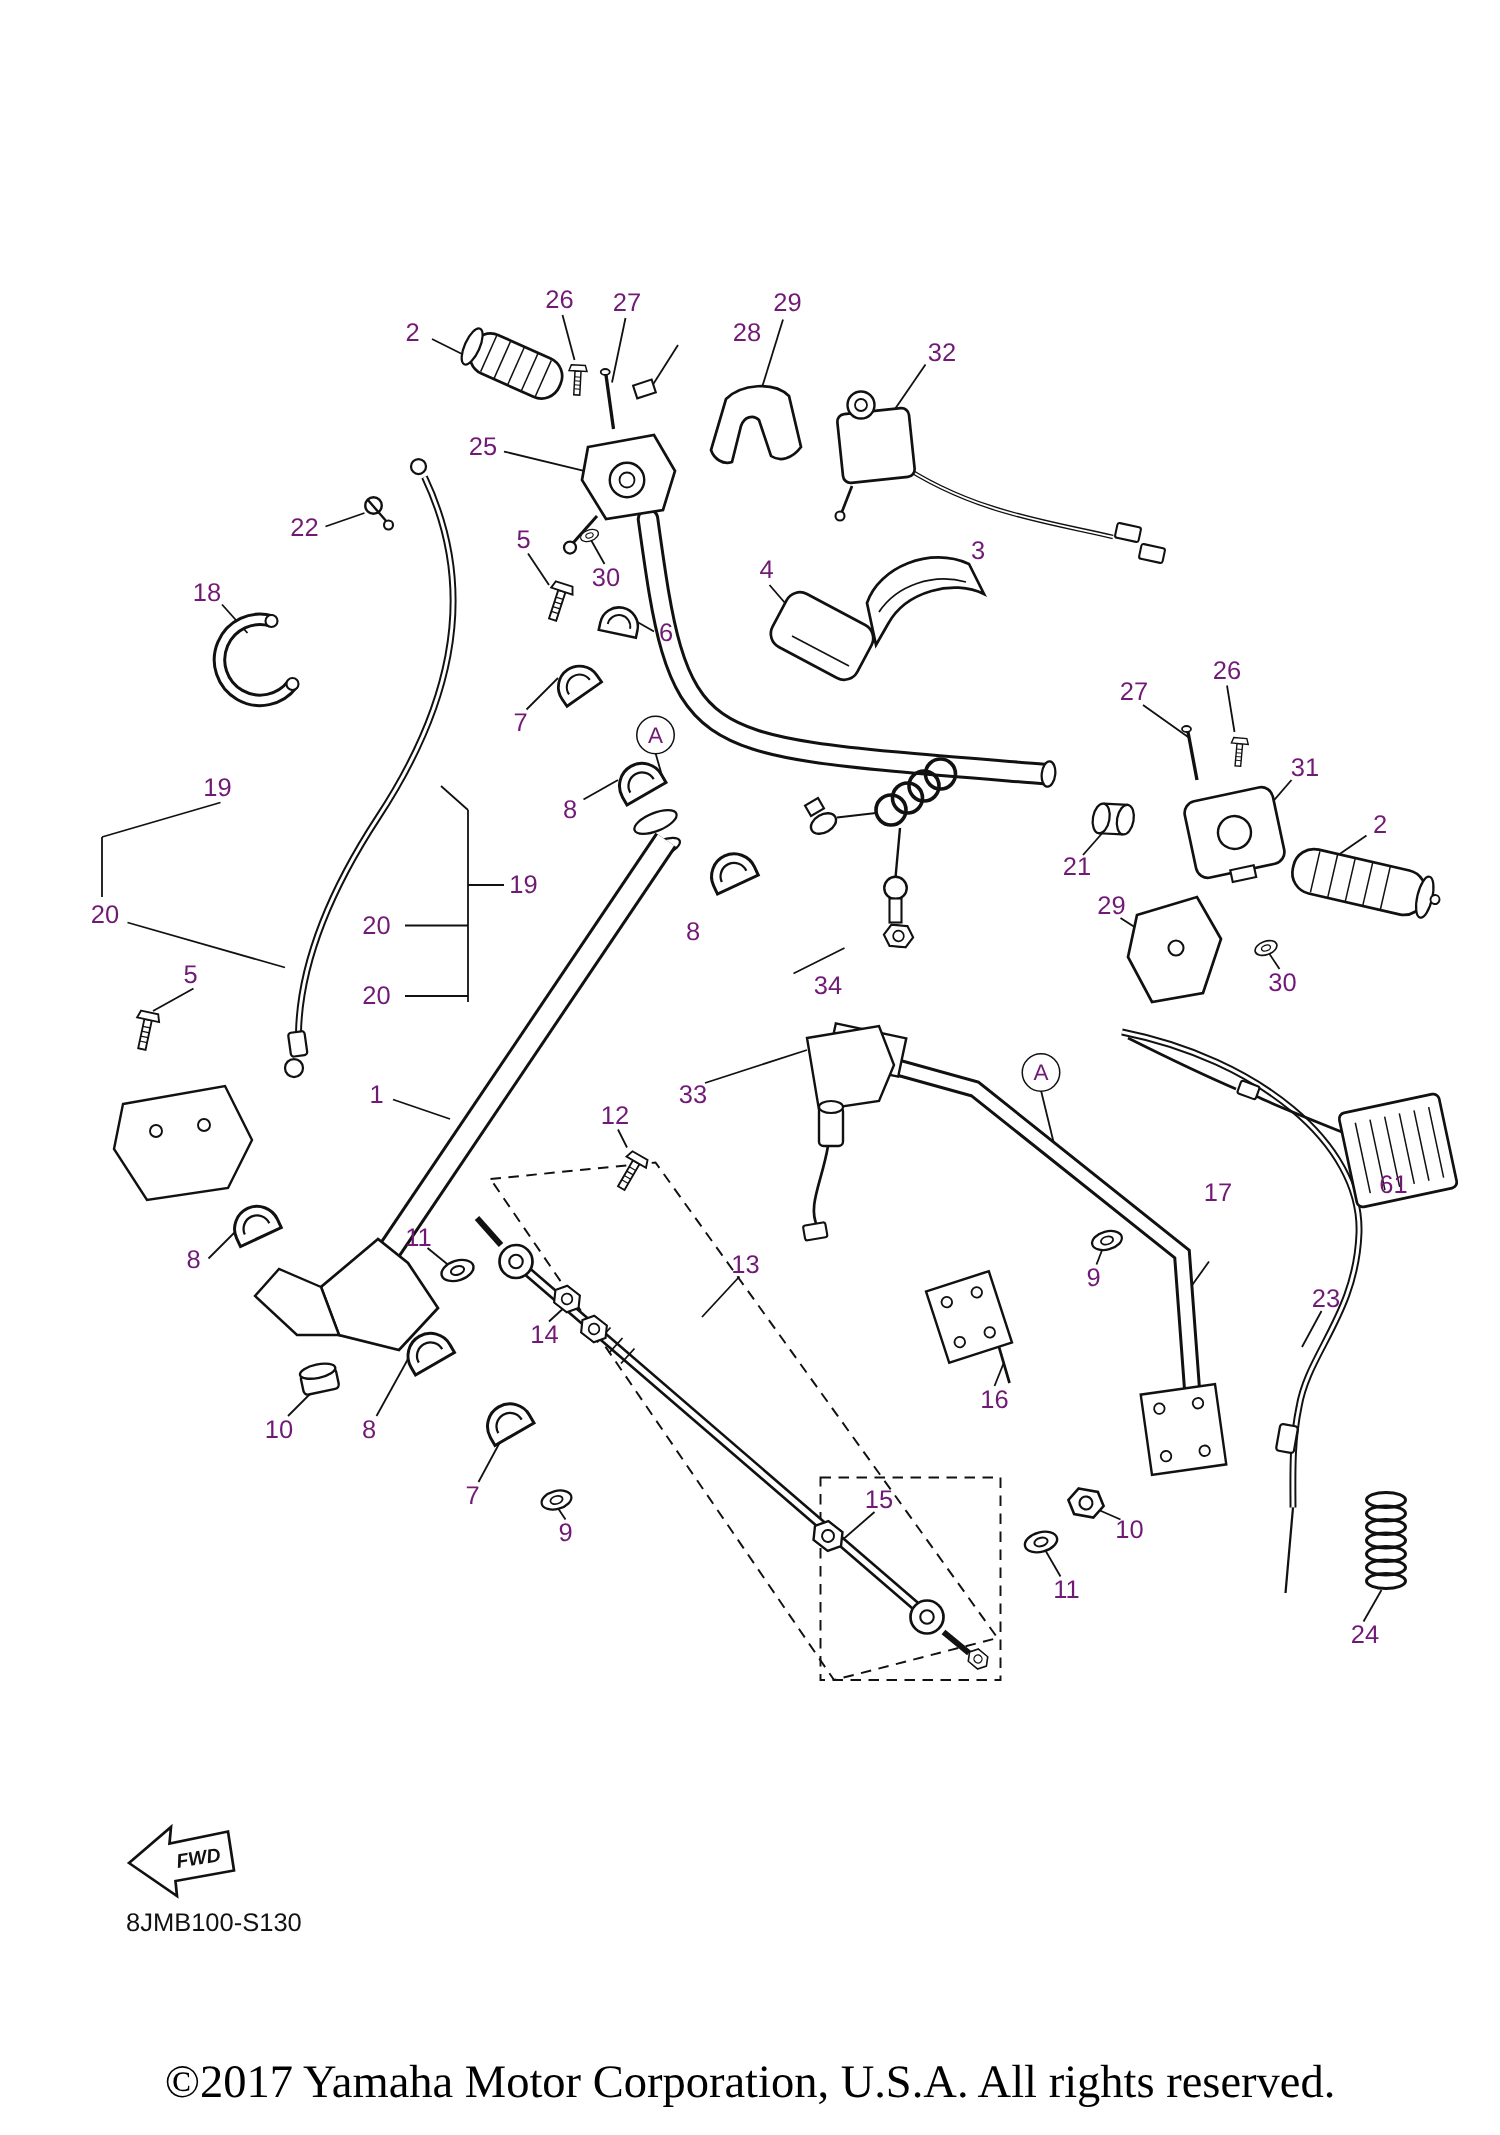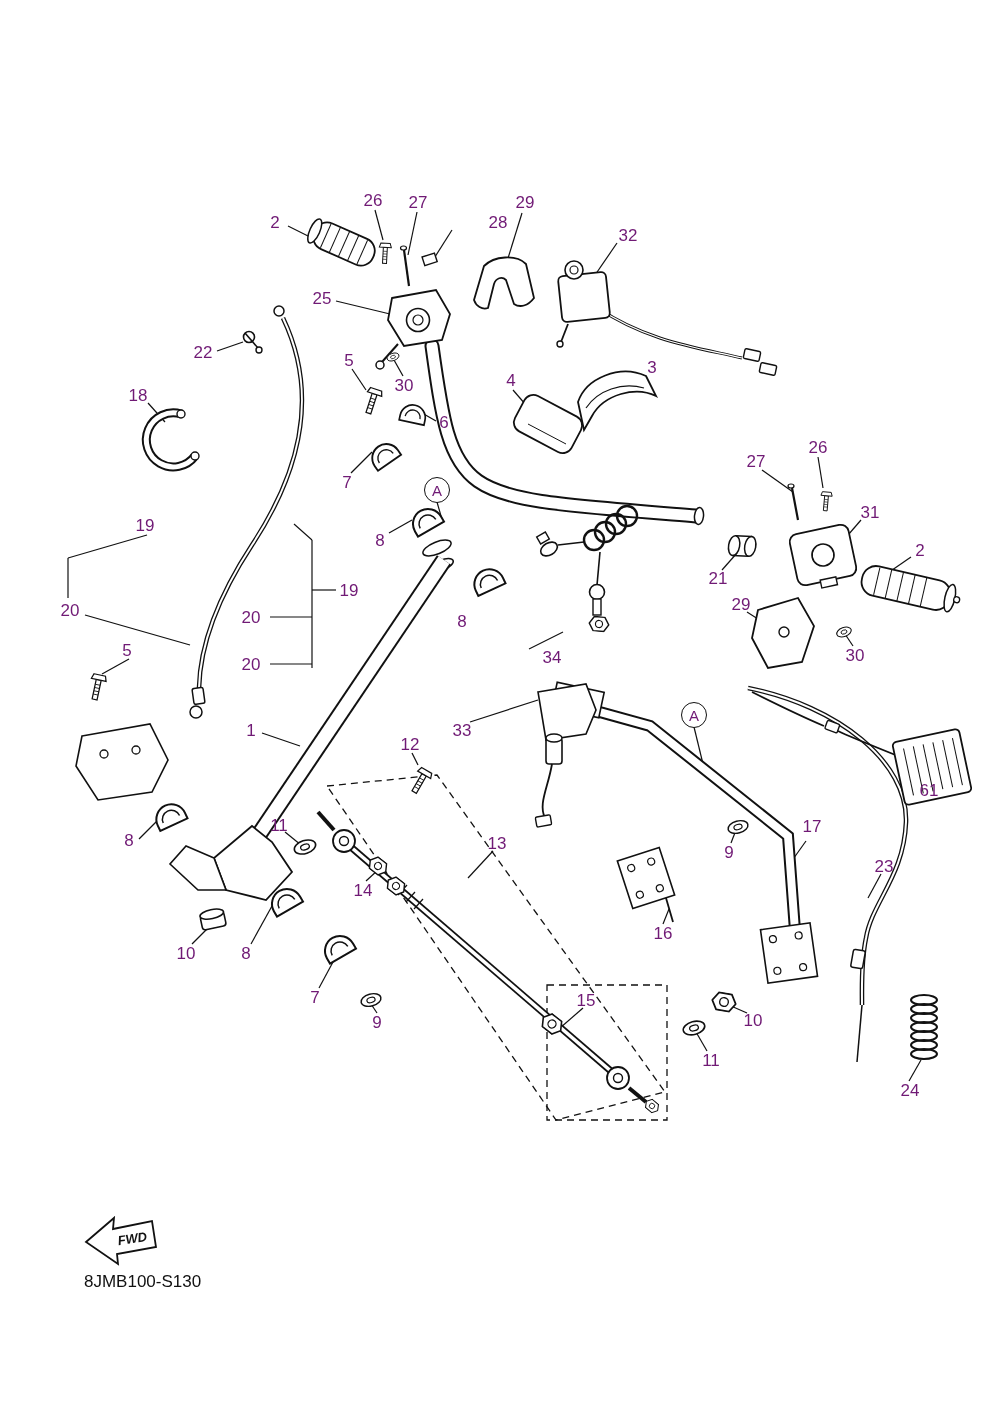--- a/index.html
+++ b/index.html
@@ -394,30 +394,31 @@
       <span class="callout" style="left: 522px; top: 657px; margin-left: 30px;">34</span>
       <span class="callout" style="left: 462px; top: 730px;">33</span>
       <span class="callout" style="left: 251px; top: 730px;">1</span>
       <span class="callout" style="left: 410px; top: 744px;">12</span>
       <span class="callout" style="left: 929px; top: 790px;">61</span>
       <span class="callout" style="left: 129px; top: 840px;">8</span>
       <span class="callout" style="left: 279px; top: 825px;">11</span>
       <span class="callout" style="left: 497px; top: 843px;">13</span>
       <span class="callout" style="left: 363px; top: 890px;">14</span>
       <span class="callout" style="left: 729px; top: 852px;">9</span>
-      <span class="callout" style="left: 812px; top: 826px;">17</span>
+      <span class="callout" style="left: 812px; top: 795px;">17</span>
       <span class="callout" style="left: 884px; top: 866px;">23</span>
       <span class="callout" style="left: 186px; top: 953px;">10</span>
       <span class="callout" style="left: 246px; top: 953px;">8</span>
       <span class="callout" style="left: 663px; top: 933px;">16</span>
       <span class="callout" style="left: 315px; top: 997px;">7</span>
       <span class="callout" style="left: 377px; top: 1022px;">9</span>
       <span class="callout" style="left: 586px; top: 1000px;">15</span>
       <span class="callout" style="left: 753px; top: 1020px;">10</span>
       <span class="callout" style="left: 711px; top: 1060px;">11</span>
       <span class="callout" style="left: 910px; top: 1090px;">24</span>
       <span class="callout circled" style="left: 437px; top: 490px;">A</span>
       <span class="callout circled" style="left: 694px; top: 715px;">A</span>
     </div>
 
 <div class="diagram-code">8JMB100-S130</div>
+<div class="copyright">©2017 Yamaha Motor Corporation, U.S.A. All rights reserved.</div>
 
 </div>
 
 </body></html>

